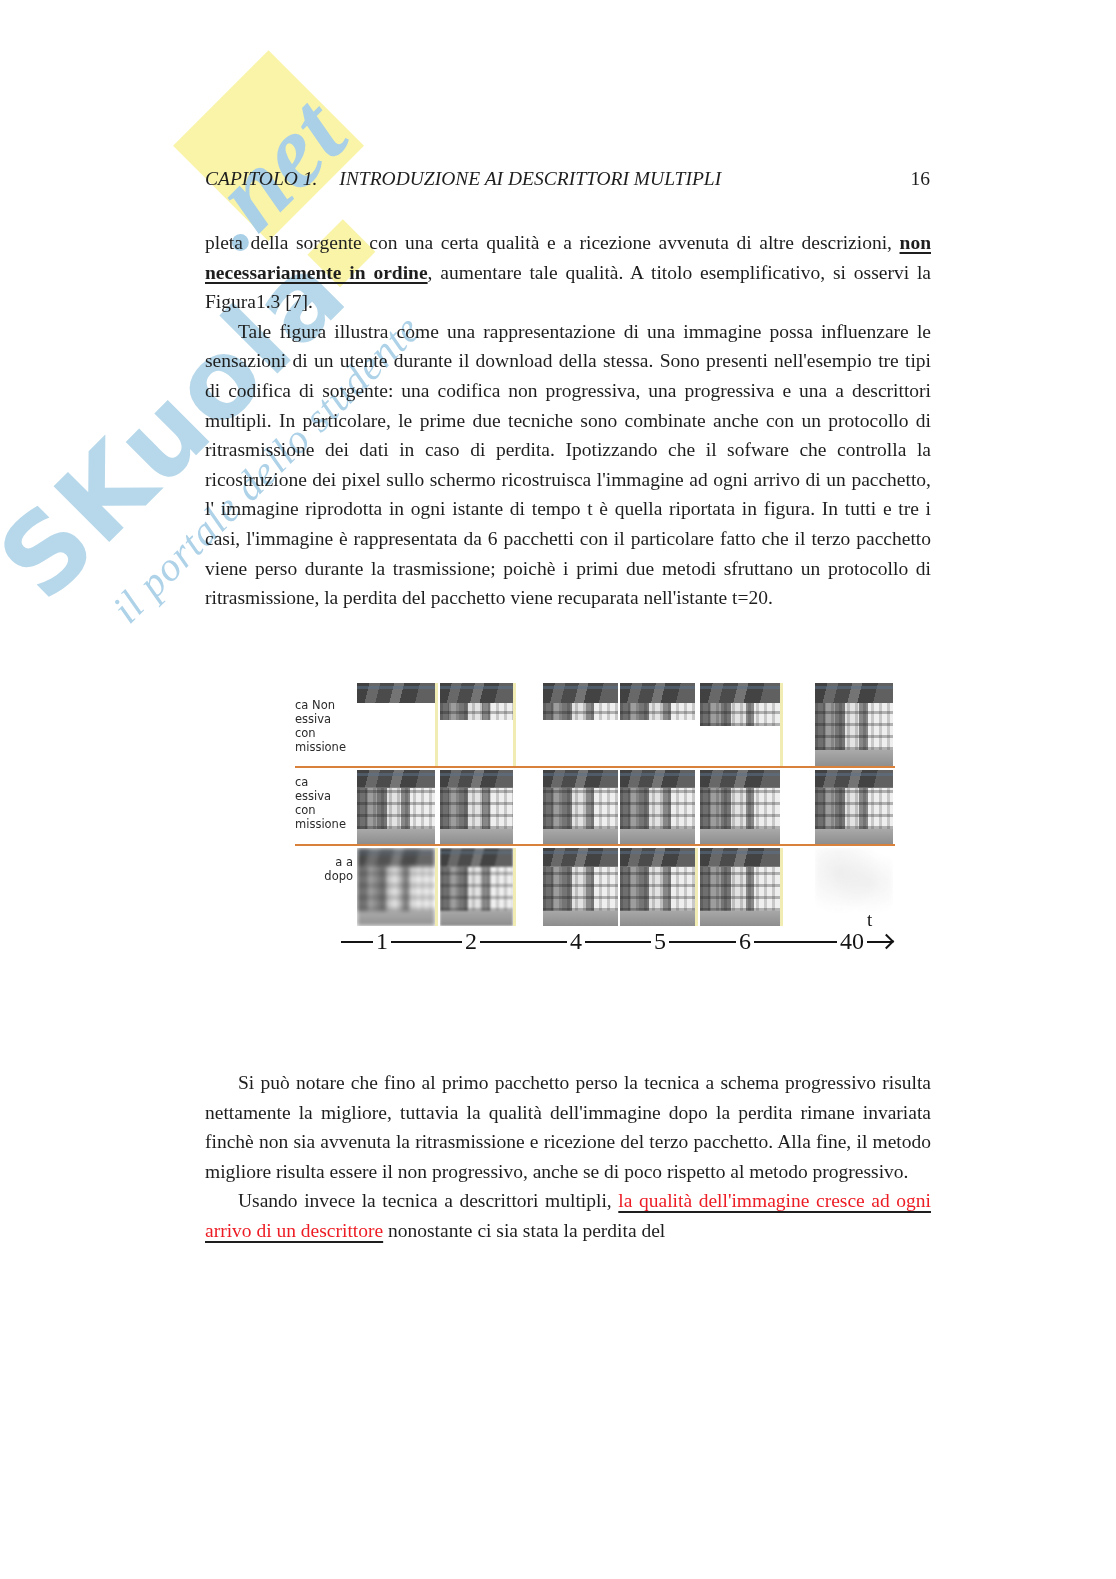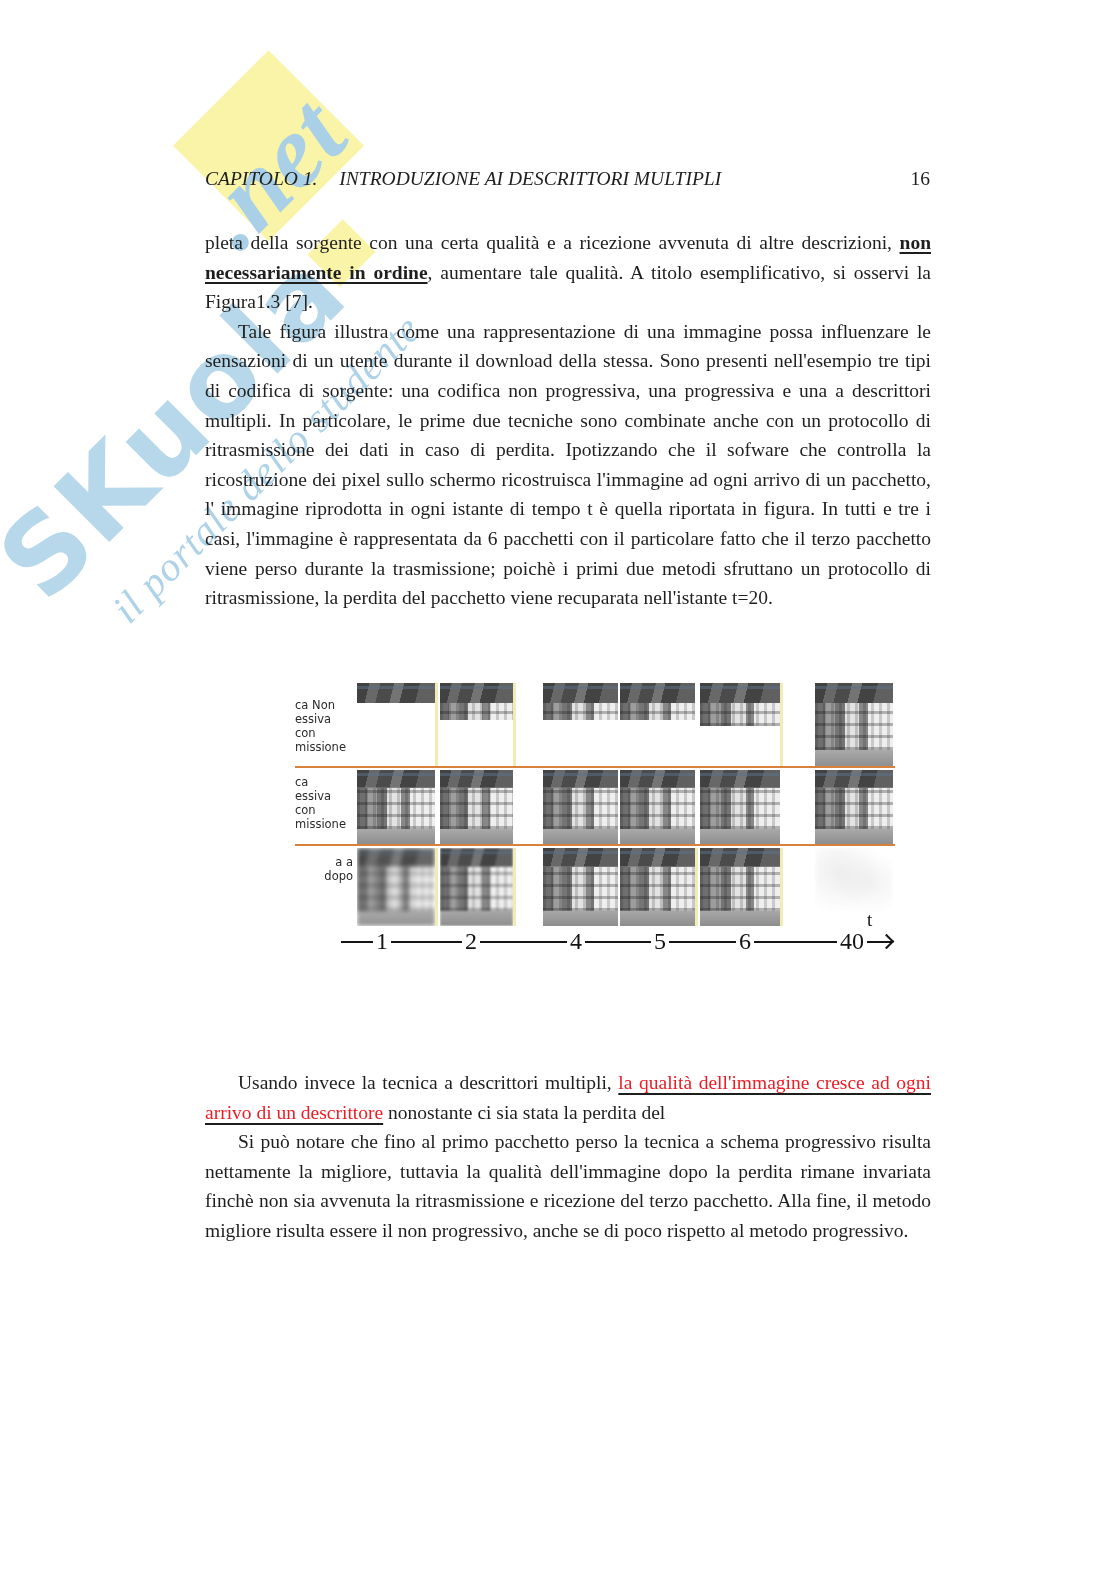--- a/index.html
+++ b/index.html
@@ -201,17 +201,17 @@
     <span class="tick" style="left:281px">4</span>
     <span class="tick" style="left:365px">5</span>
     <span class="tick" style="left:450px">6</span>
     <span class="tick" style="left:557px">40</span>
     <span class="t-label">t</span>
     <span class="arrowhead"></span>
   </div>
 
 
   <div class="textblock tb2">
+    <p class="indent">Si può notare che fino al primo pacchetto perso la tecnica a schema progressivo risulta nettamente la migliore, tuttavia la qualità dell'immagine dopo la perdita rimane invariata finchè non sia avvenuta la ritrasmissione e ricezione del terzo pacchetto. Alla fine, il metodo migliore risulta essere il non progressivo, anche se di poco rispetto al metodo progressivo.</p>
     <p class="indent"><span>Usando invece la tecnica a descrittori multipli, </span><span class="red-ul">la qualità dell'immagine cresce ad ogni arrivo di un descrittore</span><span> nonostante ci sia stata la perdita del</span></p>
-    <p class="indent">Si può notare che fino al primo pacchetto perso la tecnica a schema progressivo risulta nettamente la migliore, tuttavia la qualità dell'immagine dopo la perdita rimane invariata finchè non sia avvenuta la ritrasmissione e ricezione del terzo pacchetto. Alla fine, il metodo migliore risulta essere il non progressivo, anche se di poco rispetto al metodo progressivo.</p>
   </div>
 
 </div>
 
 </body></html>

